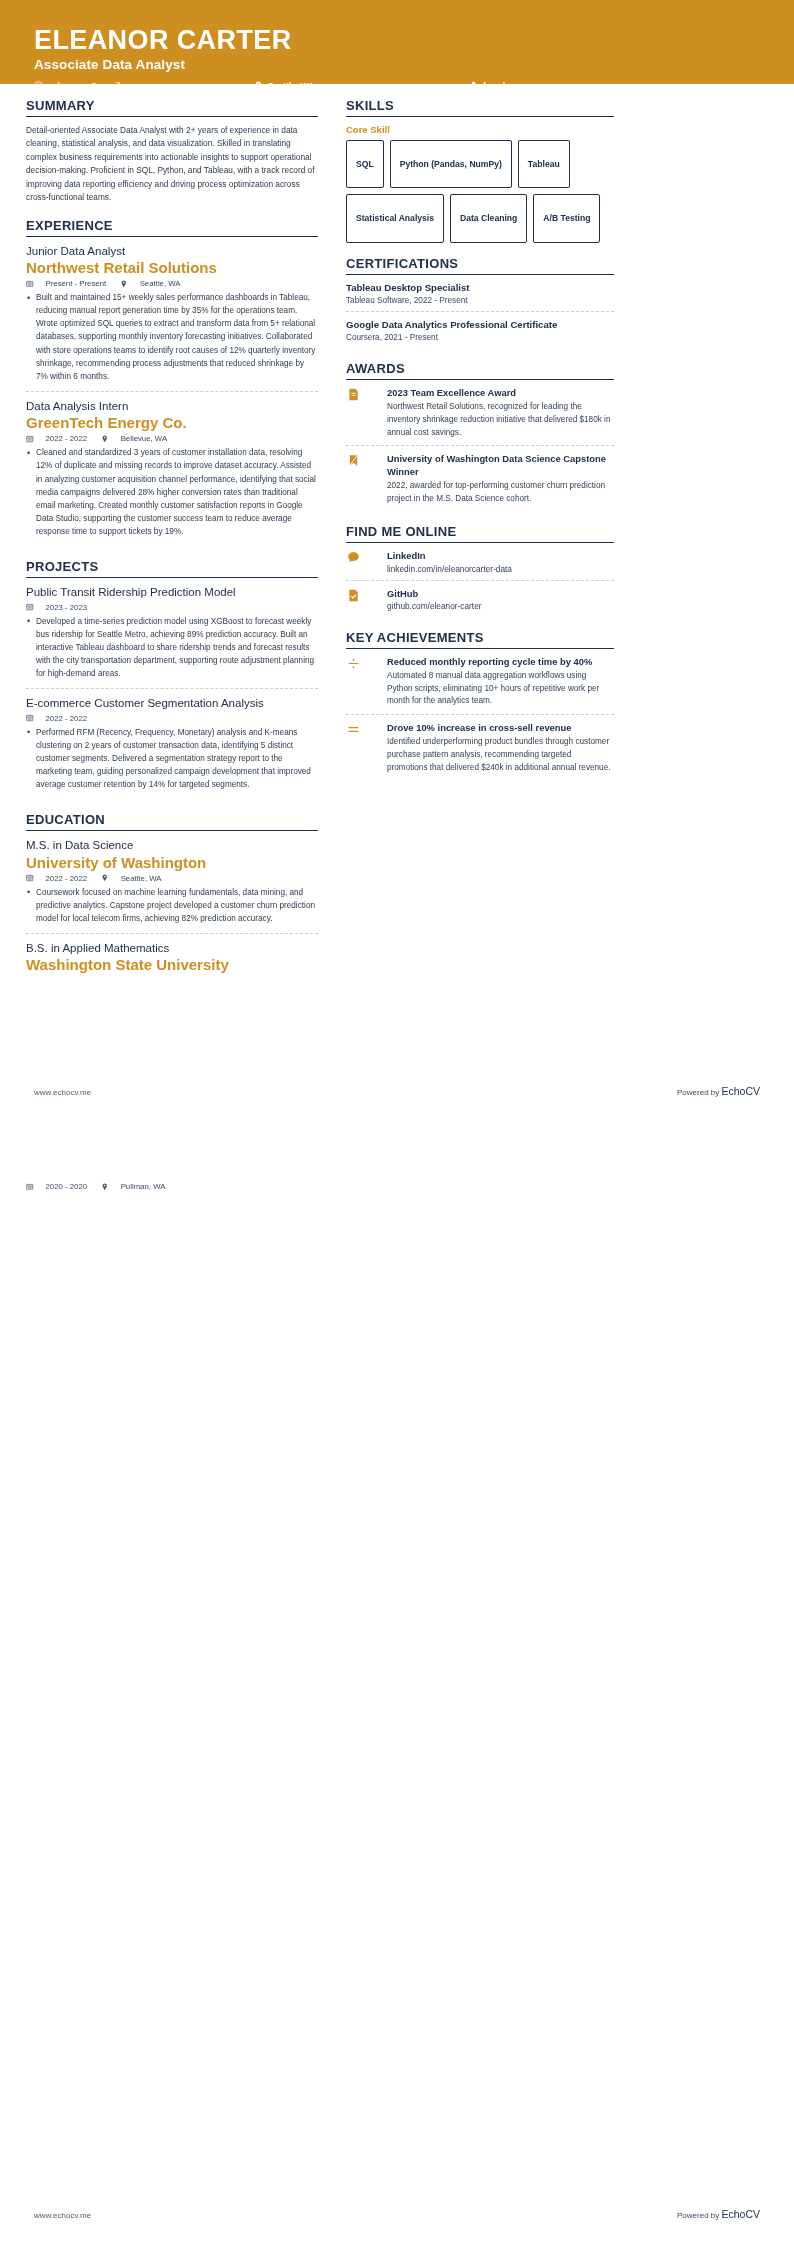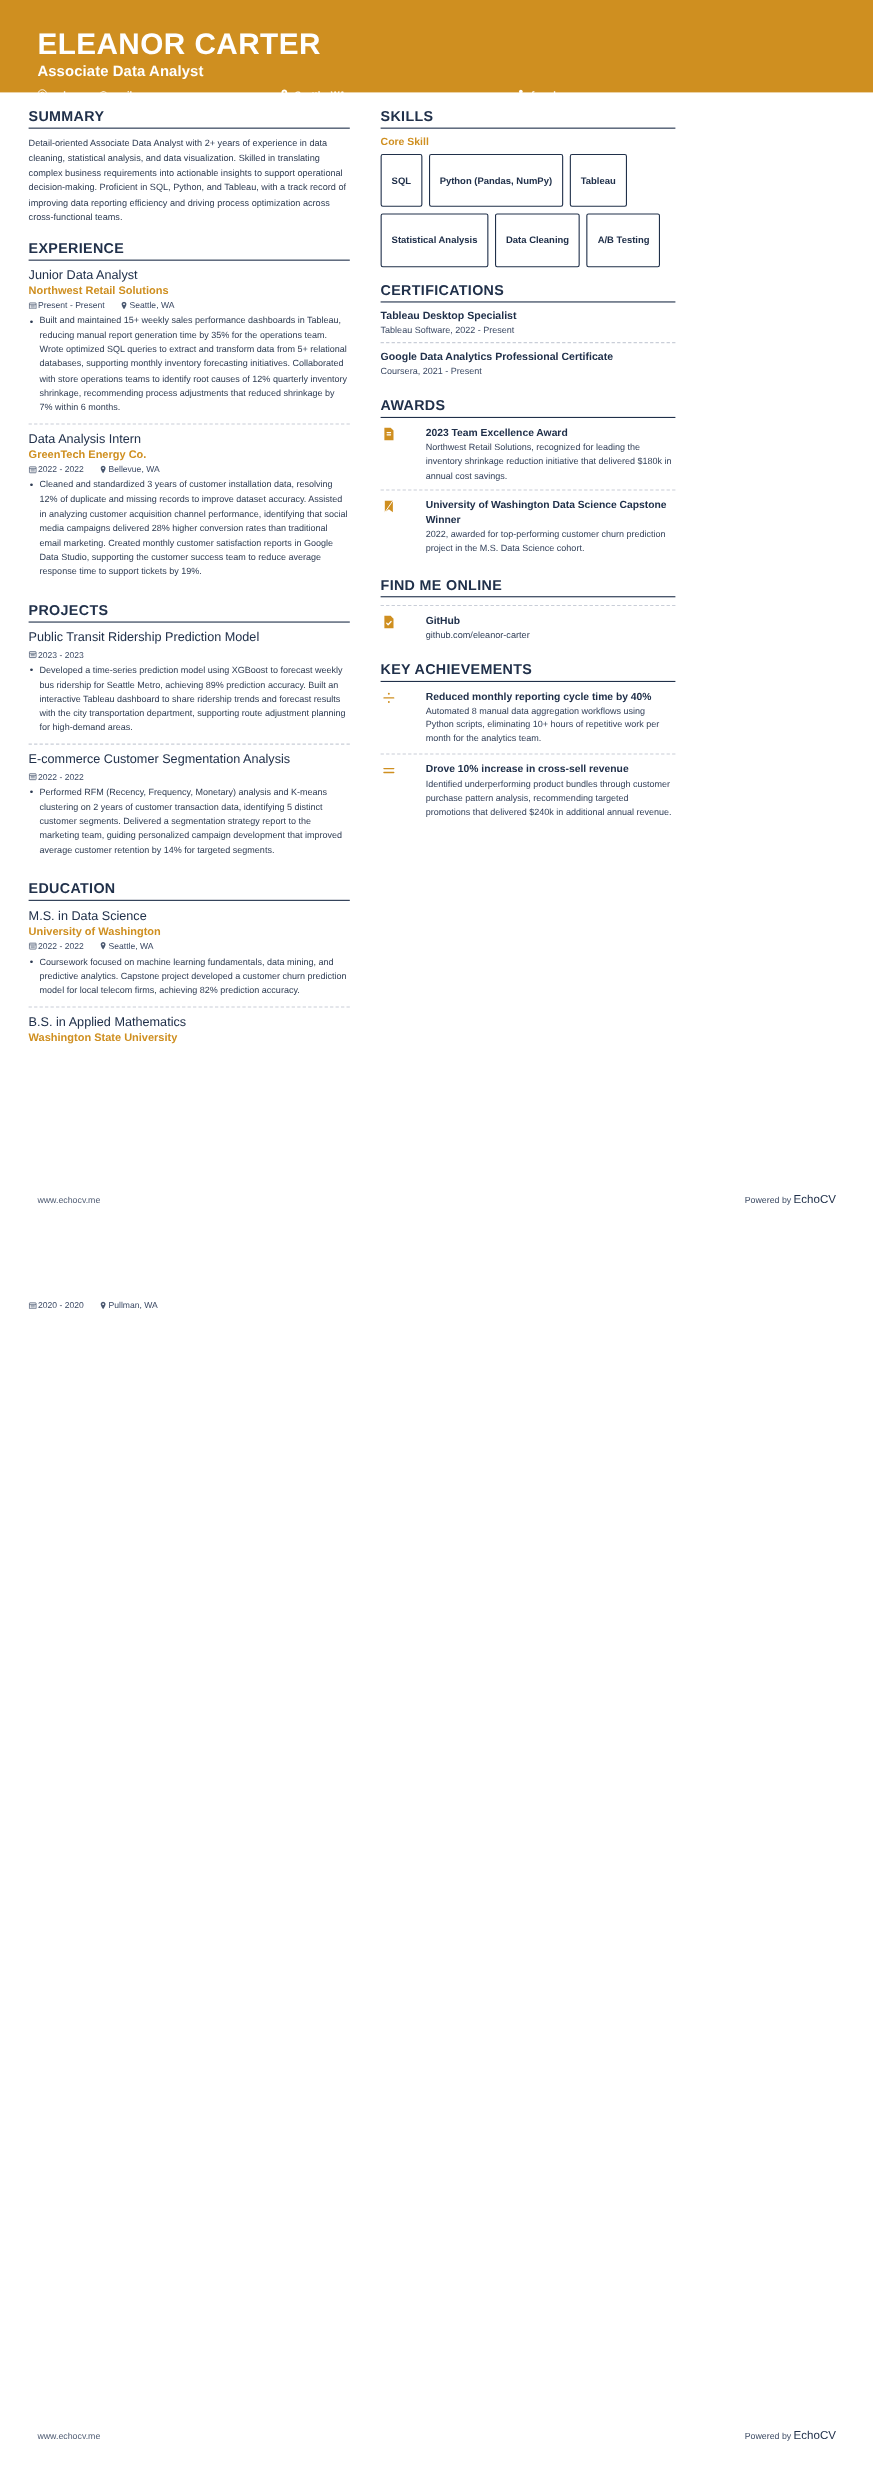--- a/index.html
+++ b/index.html
@@ -82,34 +82,34 @@
   
   .entry { padding-bottom: 7px; }
   .entry-sep { border-bottom: 1px dashed #c9ced8; margin-bottom: 7px; }
   .entry-title {
     font-size: 11.5px;
     font-weight: 400;
     color: #20304a;
     line-height: 1.25;
   }
   .entry-org {
-    font-size: 10px;
+    font-size: 15px;
     font-weight: 700;
     color: #cf8f20;
     margin-top: 1px;
   }
   .meta-row {
     display: flex;
     gap: 14px;
     align-items: center;
     margin-top: 3px;
     font-size: 7.8px;
     color: #3a4863;
   }
-  .meta-item { display: flex; align-items: center; gap: 1px; }
+  .meta-item { display: flex; align-items: center; gap: 12px; }
   .meta-item svg { width: 7.5px; height: 7.5px; fill: #4a5870; display: block; }
 
   ul.bullets { list-style: none; margin-top: 3px; }
   ul.bullets li {
     position: relative;
     padding-left: 10px;
     font-size: 8.2px;
     line-height: 1.6;
     color: #2d3b52;
     margin-bottom: 1px;
@@ -466,20 +466,31 @@
             <div class="icon-head">University of Washington Data Science Capstone Winner</div>
             <div class="icon-desc">2022, awarded for top-performing customer churn prediction project in the M.S. Data Science cohort.</div>
           </div>
         </div>
       </div>
 
       <div class="sec">
         <div class="sec-title">FIND ME ONLINE</div>
         <div class="sec-rule"></div>
 
+        <div class="icon-row">
+          <div class="icon-box">
+            <svg viewBox="0 0 16 16">
+                <path d="M8 1.5c3.6 0 6.5 2.4 6.5 5.4S11.6 12.3 8 12.3c-.7 0-1.4-.1-2-.3l-3.2 1.7.9-2.6C2.4 10.2 1.5 8.7 1.5 6.9 1.5 3.9 4.4 1.5 8 1.5z" fill="#cf8f20"></path>
+              </svg>
+          </div>
+          <div class="icon-body">
+            <div class="icon-head">LinkedIn</div>
+            <div class="link-url">linkedin.com/in/eleanorcarter-data</div>
+          </div>
+        </div>
 
         <div class="entry-sep"></div>
 
         <div class="icon-row">
           <div class="icon-box">
             <svg viewBox="0 0 16 16">
                 <path d="M3 1h7l3.2 3.2V15H3z" fill="#cf8f20"></path>
                 <path d="M5.6 9.2l1.6 1.8 3.3-3.6" fill="none" stroke="#fff" stroke-width="1.4" stroke-linecap="round" stroke-linejoin="round"></path>
               </svg>
           </div>

